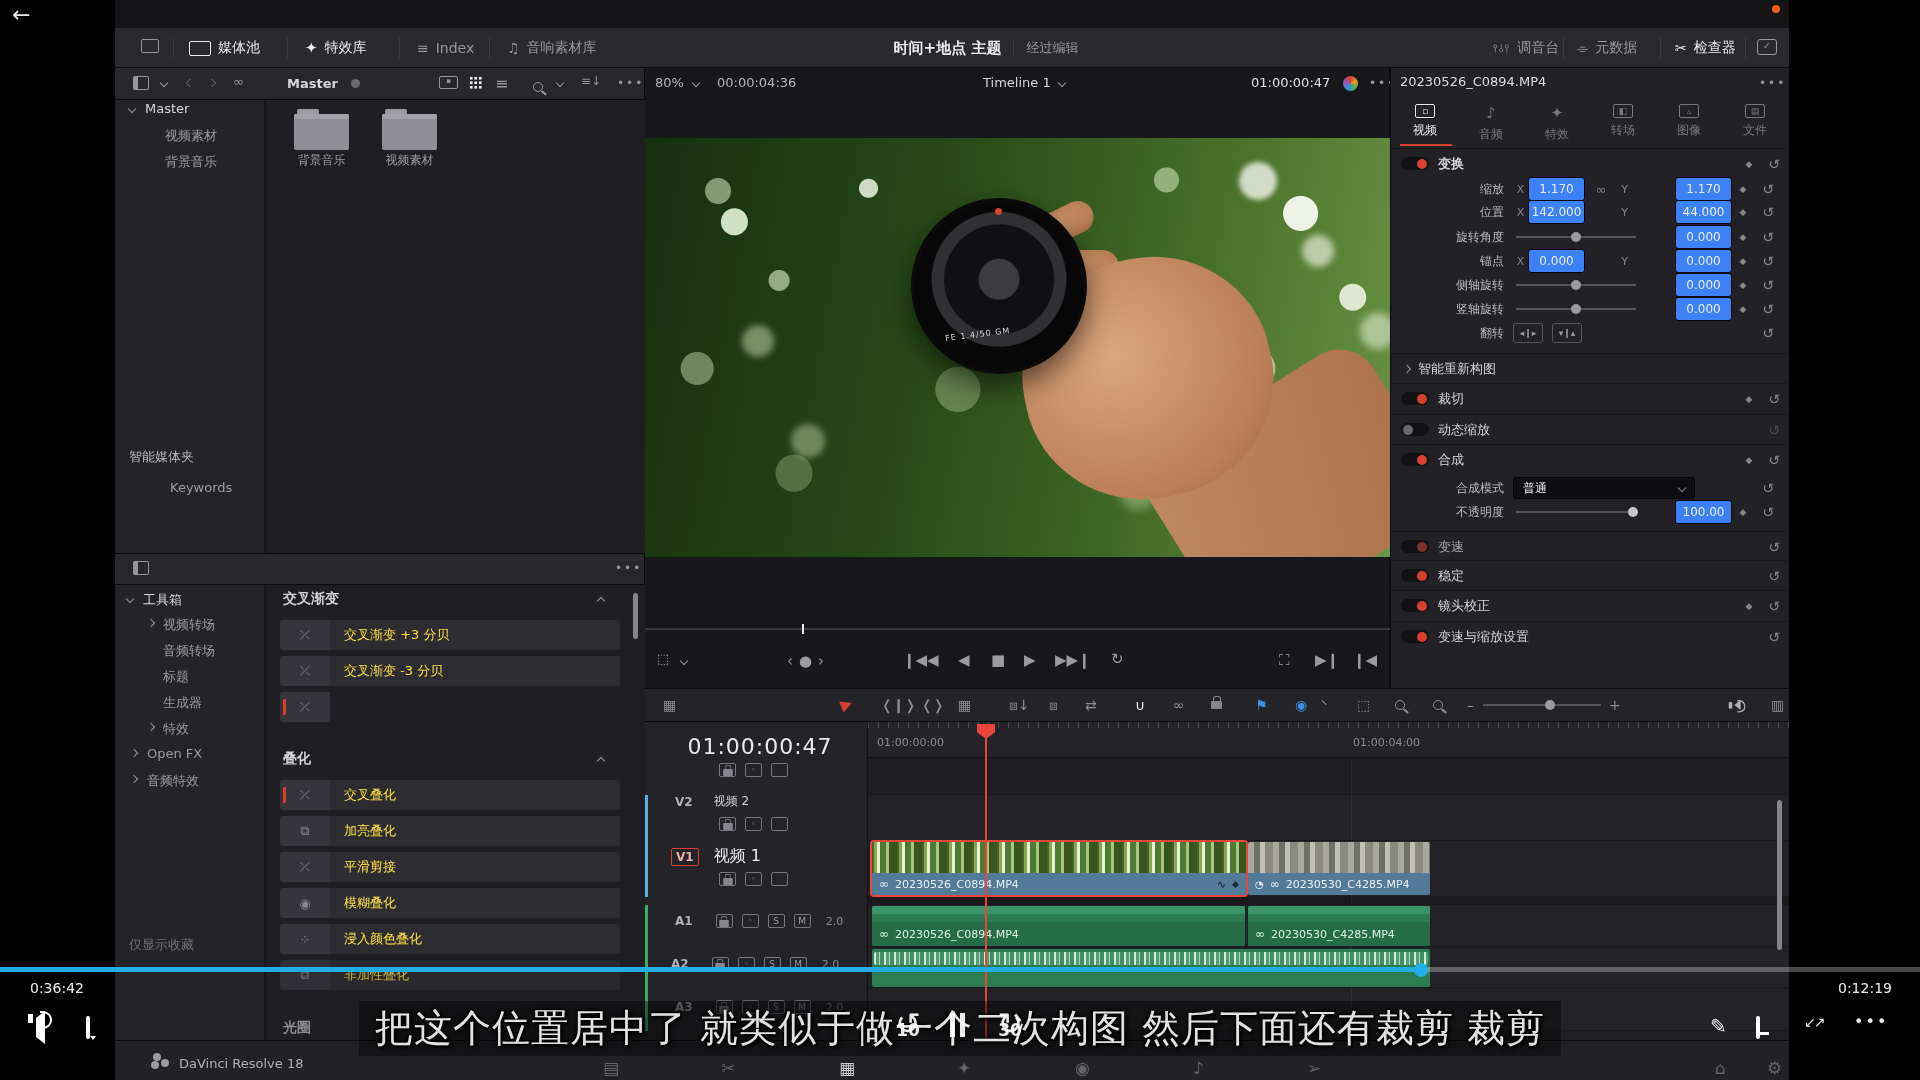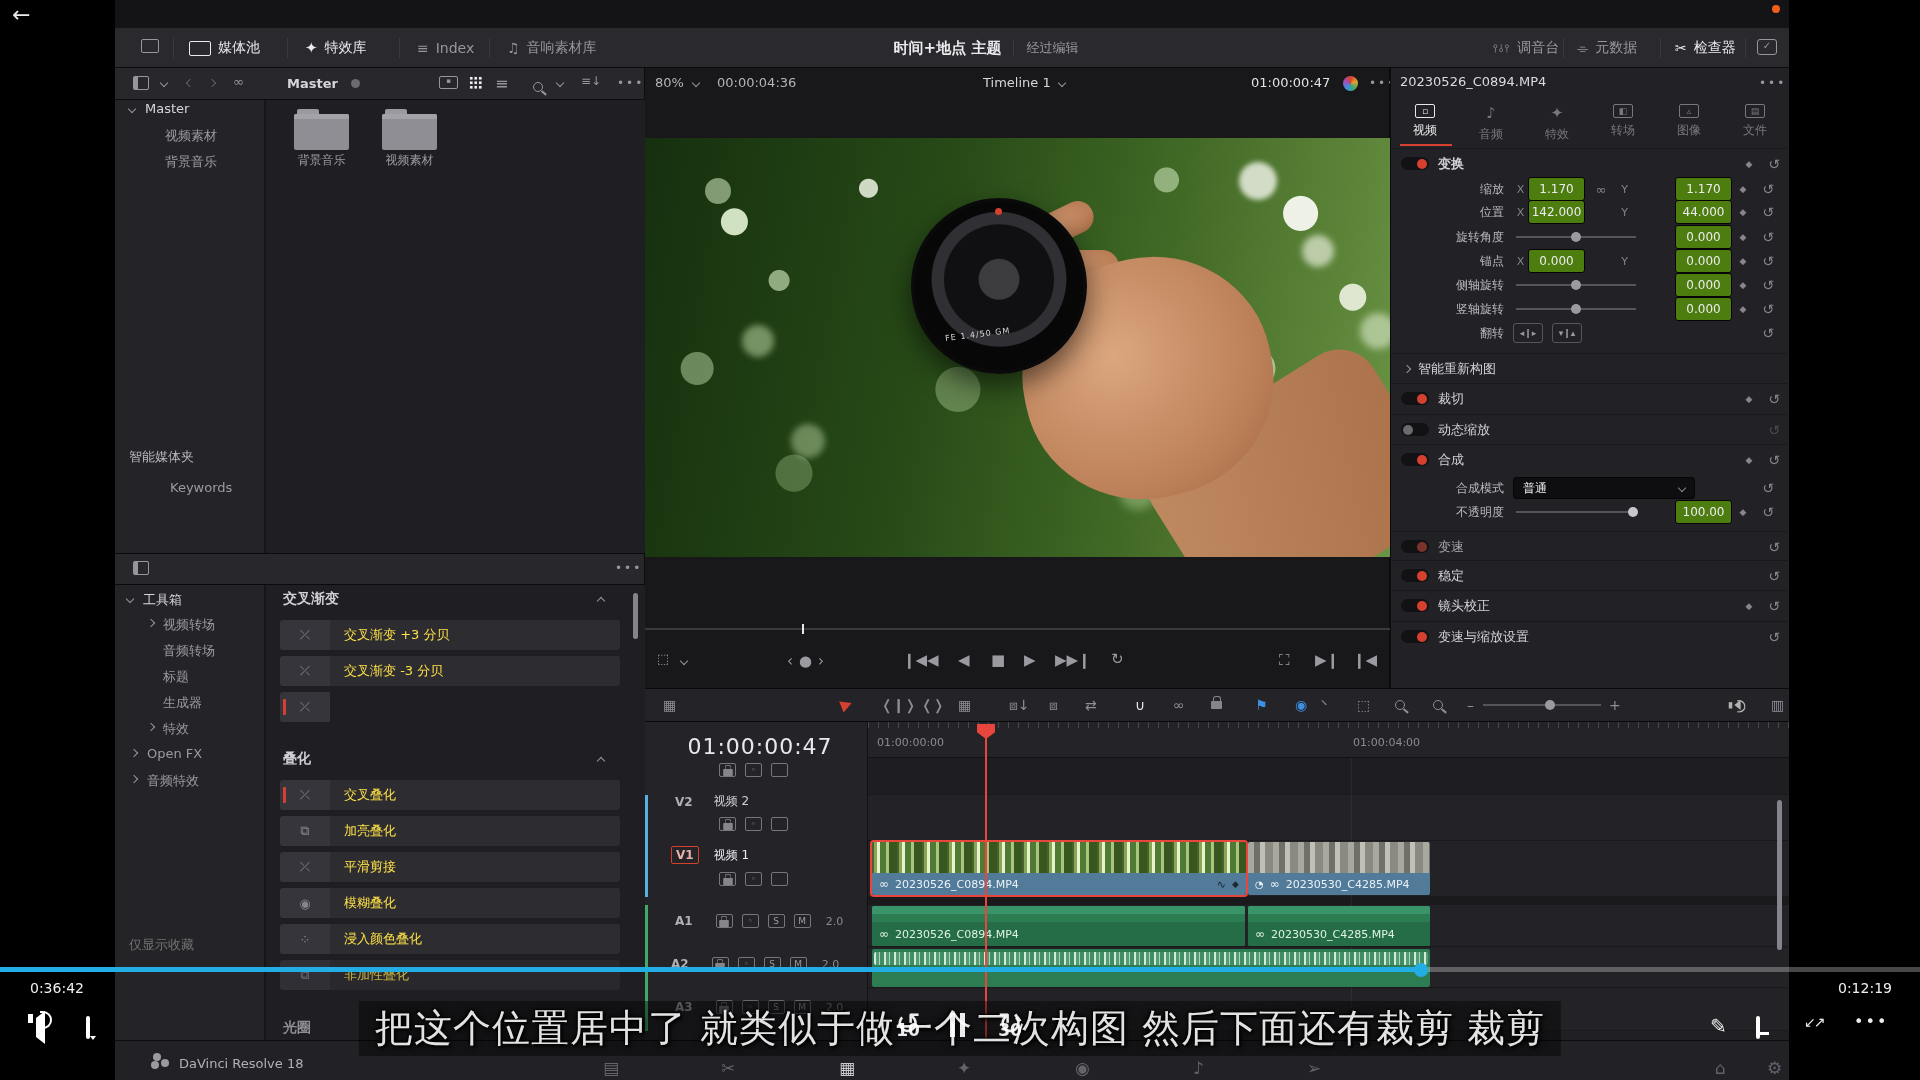--- a/index.html
+++ b/index.html
@@ -75,21 +75,21 @@
 .tglp{width:28px;height:13px;border-radius:7px;background:#121215;margin:0 9px 0 11px;position:relative;flex:none}
 .tglp::after{content:"";position:absolute;top:1.5px;width:10px;height:10px;border-radius:50%}
 .tglp.on::after{right:2px;background:#d6402f}
 .tglp.off::after{left:2px;background:#6a6a70}
 .tglp.dim::after{right:2px;background:#7a322a}
 .dia{width:22px;text-align:center;color:#85858b;font-size:9px;flex:none}
 .rst{width:28px;text-align:center;color:#85858b;font-size:14px;flex:none}
 .trow{position:absolute;left:1275px;width:392px;height:24px;display:flex;align-items:center;font-size:12px}
 .tlab{width:123px;text-align:right;color:#b9b9be;padding-right:9px;flex:none;white-space:nowrap}
 .axis{width:15px;color:#84848a;text-align:center;flex:none;font-size:11px}
-.vbox{width:57px;height:24px;background:#4d7c0f;border:1px solid #050506;border-radius:3px;color:#ececef;display:flex;align-items:center;justify-content:center;flex:none;font-size:12px}
+.vbox{width:57px;height:24px;background:#3b82f6;border:1px solid #050506;border-radius:3px;color:#ececef;display:flex;align-items:center;justify-content:center;flex:none;font-size:12px}
 .slid{width:120px;height:2px;background:#54545a;position:relative;margin:0 3px;flex:none}
 .knob{position:absolute;top:-4px;width:10px;height:10px;border-radius:50%;background:#9a9aa0}
 .flipbtn{width:30px;height:20px;border:1px solid #55555b;border-radius:3px;color:#9a9aa0;font-size:9px;display:flex;align-items:center;justify-content:center;margin-right:9px}
 
 .tltb{left:530px;top:688px;width:1144px;height:34px;background:#242428;border-bottom:1px solid #0b0b0d;border-top:1px solid #0b0b0d}
 .ti{position:absolute;top:688px;height:34px;display:flex;align-items:center;color:#8e8e94;font-size:14px}
 .tl{left:530px;top:722px;width:1144px;height:318px;background:#202024;overflow:hidden}
 .tlhead{position:absolute;left:0;top:0;width:223px;height:318px;background:#242428;border-right:1px solid #121214}
 .ruler{position:absolute;left:223px;top:0;width:921px;height:36px;background:#242428;border-bottom:1px solid #121214;
  background-image:repeating-linear-gradient(90deg,#47474d 0 1px,transparent 1px 10px);background-size:100% 6px;background-repeat:no-repeat}
@@ -553,21 +553,21 @@
     </div>
     <div class="thdr" style="left:74px;top:95px">
       <span class="mini">
           <span class="mlock" style="transform:scale(.8)"></span>
         </span>
       <span class="mini">◦</span>
       <span class="mini"></span>
     </div>
     <div class="thdr" style="left:26px;top:124px">
       <span class="badge" style="border:1px solid #d6402f;color:#e8b0aa;padding:1px 4px;border-radius:2px">V1</span>
-      <span style="font-size:12px;color:#ececef;margin-left:6px">视频 1</span>
+      <span style="font-size:16px;color:#ececef;margin-left:6px">视频 1</span>
     </div>
     <div class="thdr" style="left:74px;top:150px">
       <span class="mini">
           <span class="mlock" style="transform:scale(.8)"></span>
         </span>
       <span class="mini">◦</span>
       <span class="mini"></span>
     </div>
     <div class="thdr" style="left:30px;top:192px">
       <span class="badge">A1</span>

